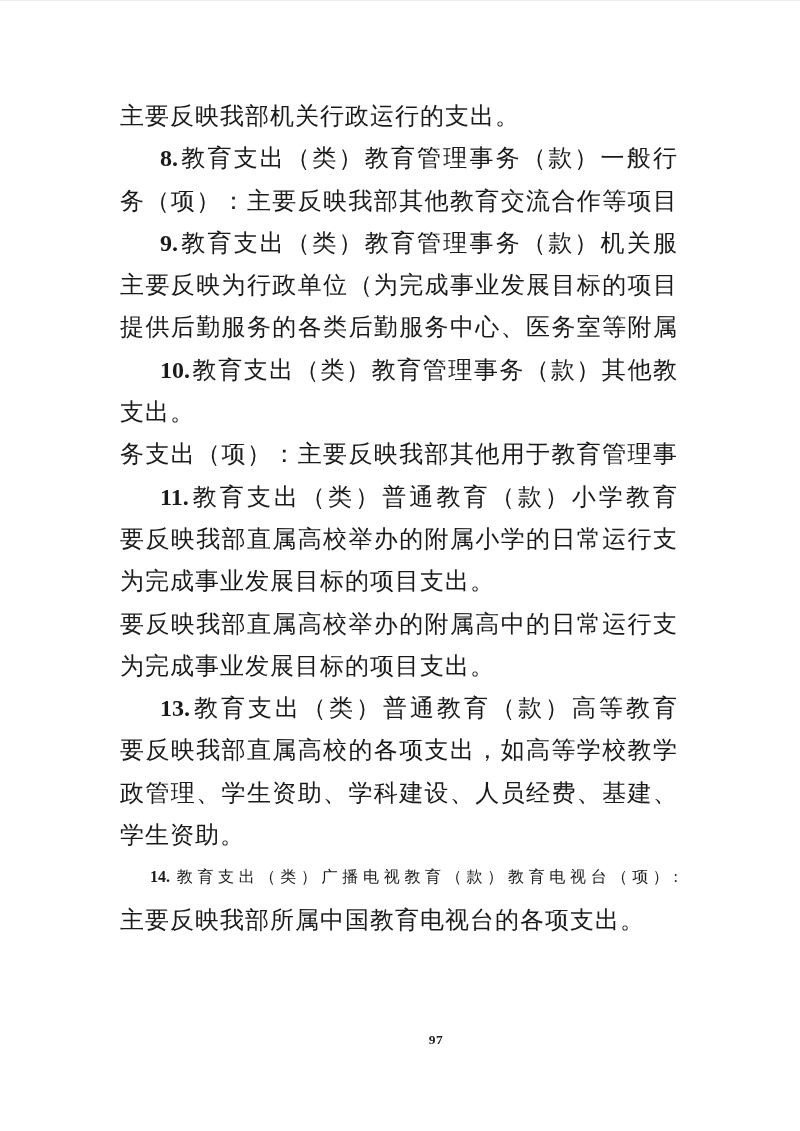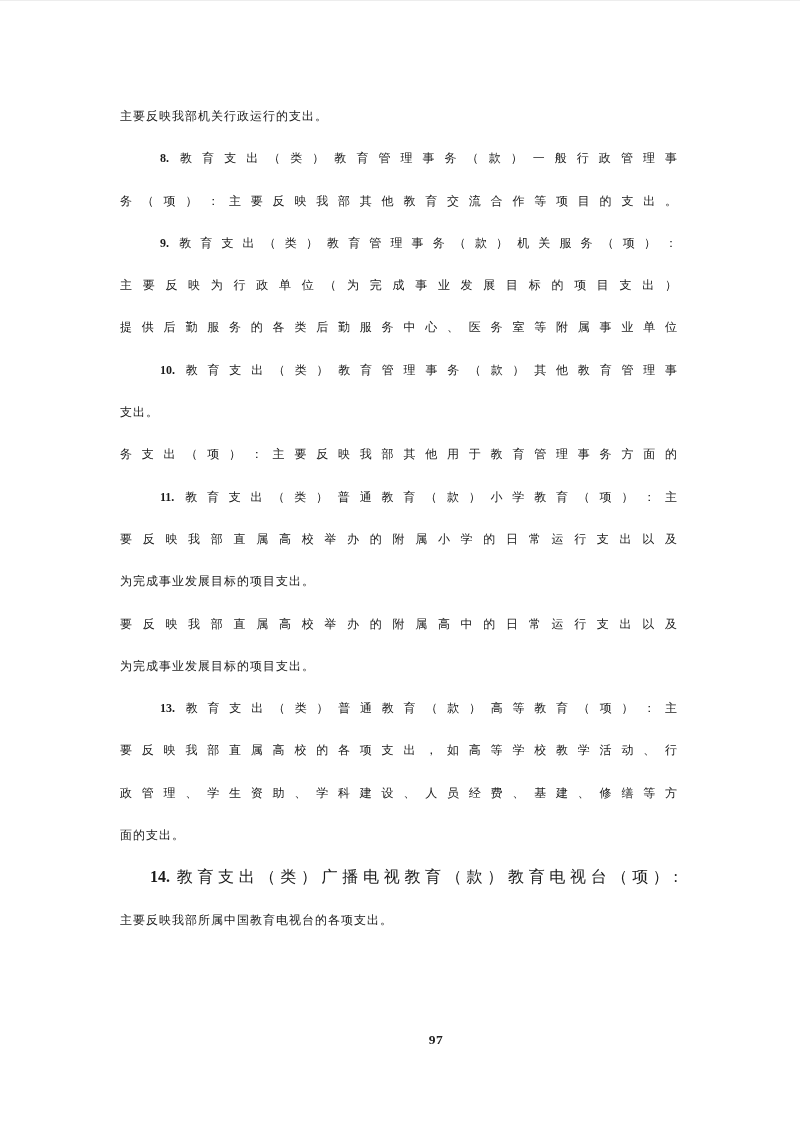--- a/index.html
+++ b/index.html
@@ -19,21 +19,21 @@
   }
   .text-block {
     position: absolute;
     left: 120px;
     top: 94px;
     width: 558px;
   }
   .line {
     height: 42.3px;
     line-height: 42.3px;
-    font-size: 12px;
+    font-size: 24px;
     letter-spacing: 1px;
     white-space: nowrap;
   }
   .line.j {
     white-space: normal;
     text-align: justify;
     text-align-last: justify;
     text-justify: inter-character;
     overflow: hidden;
   }
@@ -80,18 +80,18 @@
       <div class="line"><span>支出。</span></div>
       <div class="line j"><span>务支出（项）：主要反映我部其他用于教育管理事务方面的</span></div>
       <div class="line j ind"><span class="num">11.</span><span>教育支出（类）普通教育（款）小学教育（项）：主</span></div>
       <div class="line j"><span>要反映我部直属高校举办的附属小学的日常运行支出以及</span></div>
       <div class="line"><span>为完成事业发展目标的项目支出。</span></div>
       <div class="line j"><span>要反映我部直属高校举办的附属高中的日常运行支出以及</span></div>
       <div class="line"><span>为完成事业发展目标的项目支出。</span></div>
       <div class="line j ind"><span class="num">13.</span><span>教育支出（类）普通教育（款）高等教育（项）：主</span></div>
       <div class="line j"><span>要反映我部直属高校的各项支出，如高等学校教学活动、行</span></div>
       <div class="line j"><span>政管理、学生资助、学科建设、人员经费、基建、修缮等方</span></div>
-      <div class="line"><span>面的支出。</span></div>
+      <div class="line"><span>学生资助。</span></div>
       <div class="line j ind tight"><span class="num">14.</span><span>教育支出（类）广播电视教育（款）教育电视台（项）:</span></div>
       <div class="line"><span>主要反映我部所属中国教育电视台的各项支出。</span></div>
     </div>
   <div class="page-number">97</div>
 </div>
 
 </body></html>

